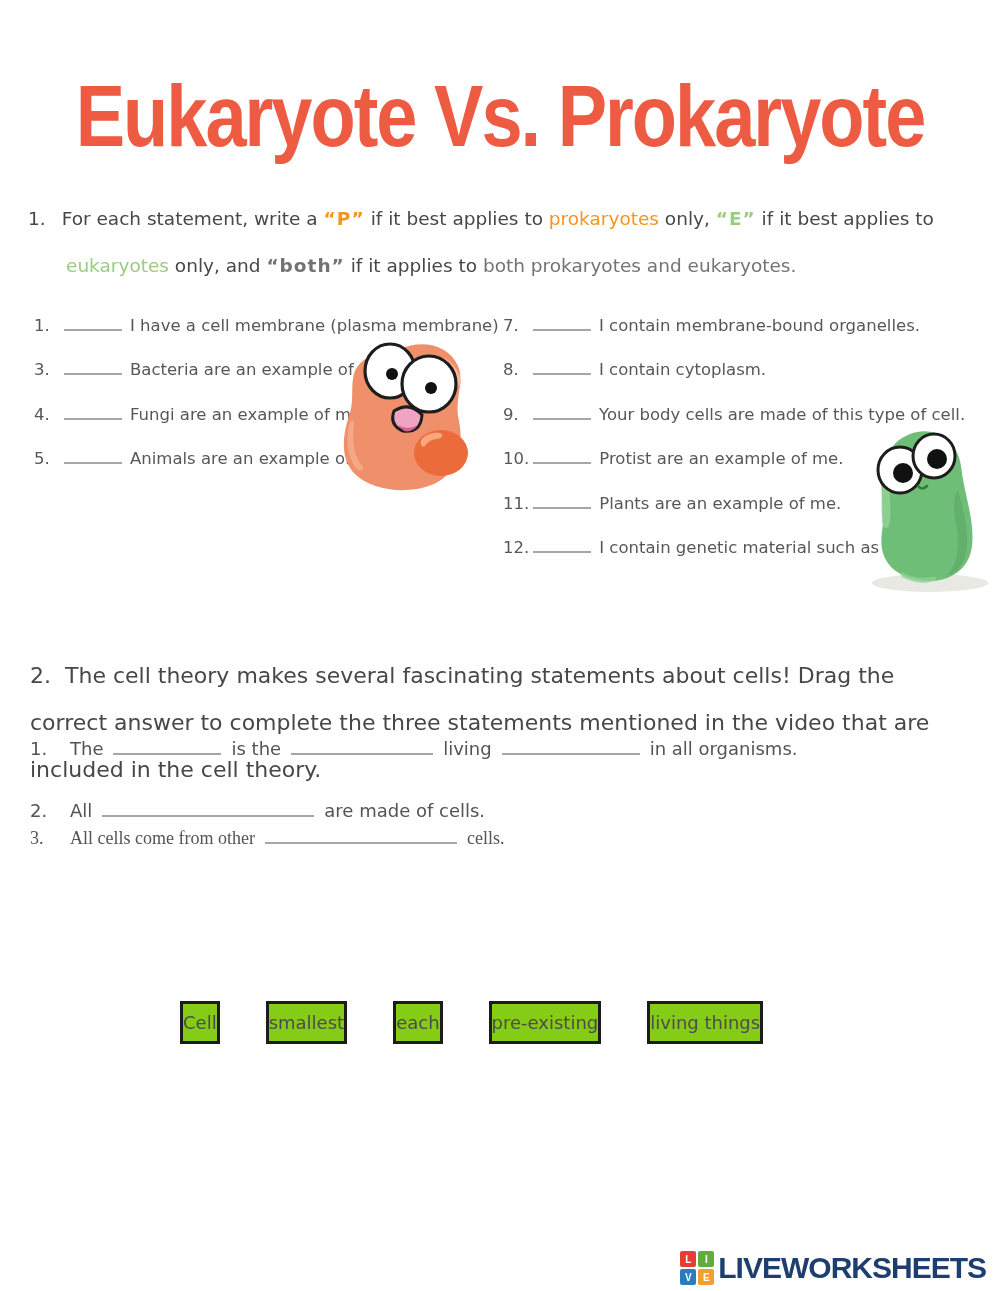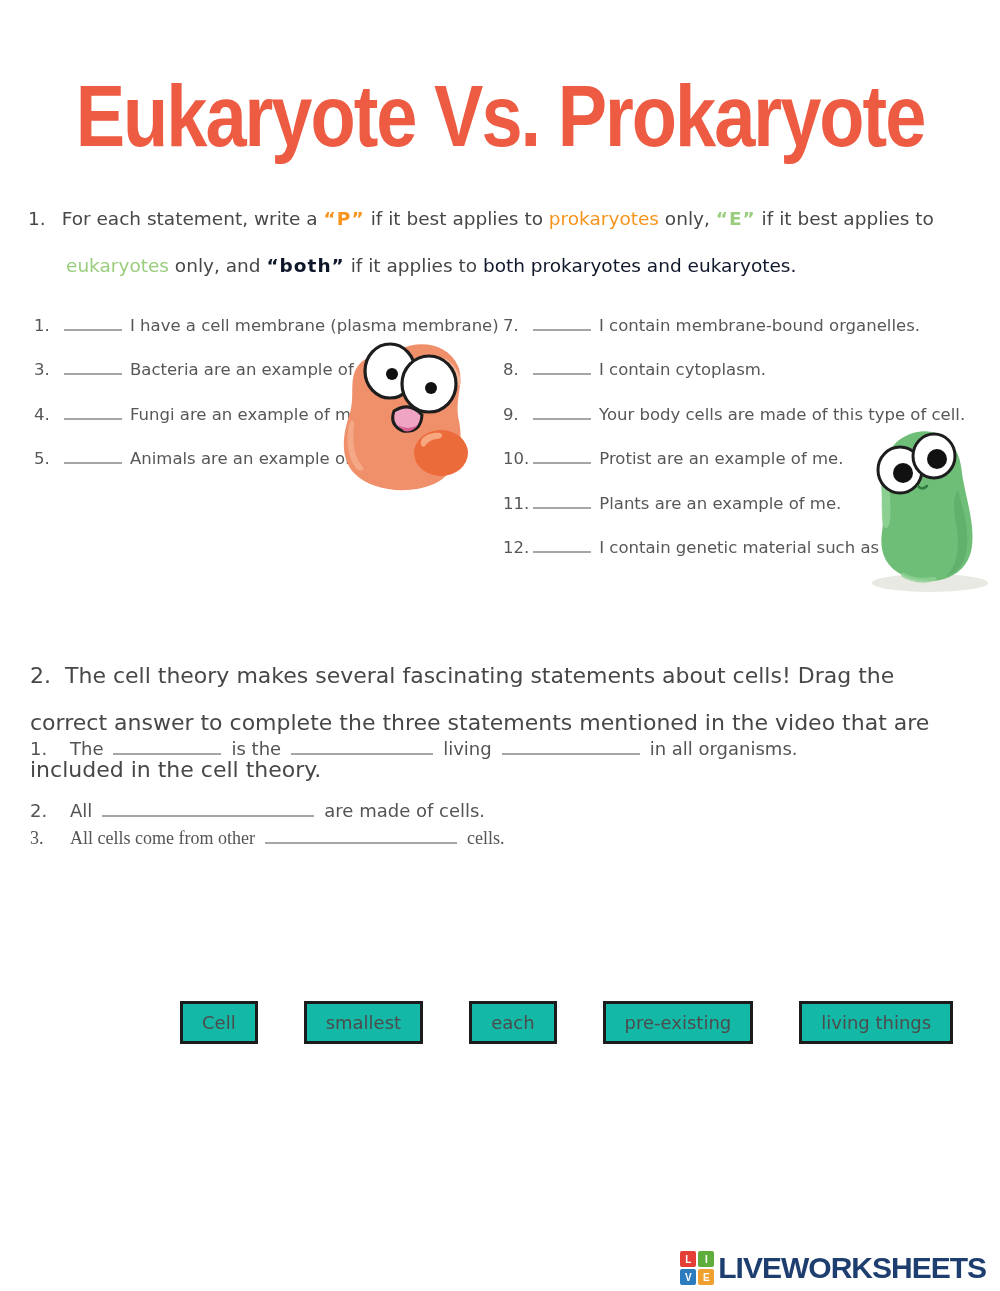--- a/index.html
+++ b/index.html
@@ -14,21 +14,21 @@
 
   
   .instruction{
     position:absolute;top:176px;left:28px;width:952px;
     font-size:18.5px;line-height:47px;color:#474747;
     padding-left:38px;text-indent:-38px;
   }
   .instruction .q-num{margin-right:16px;}
   .accent-orange{color:#F7941E;}
   .accent-green{color:#9ACD7E;}
-  .accent-teal{color:#0f172a;}
+  .accent-teal{color:#737373;}
   .deco{font-weight:bold;letter-spacing:1px;}
 
   
   .col{position:absolute;top:306px;}
   .col-left{left:34px;width:460px;}
   .col-right{left:503px;width:495px;}
   .stmt{height:44.4px;font-size:16.5px;line-height:40px;white-space:nowrap;color:#575757;}
   .stmt .num{display:inline-block;min-width:26px;}
   .blank{
     display:inline-block;height:14px;border-bottom:2px solid #a6a6a6;
@@ -54,22 +54,22 @@
   .s2-3{top:828px;font-family:Liberation Serif, serif;}
   .b-a{width:108px;}  .b-b{width:142px;}  .b-c{width:138px;}
   .b-d{width:212px;}  .b-e{width:192px;}
   .s2-stmt .blank{margin:0 10px;}
 
   
   .word-bank{
     position:absolute;top:1001px;left:180px;display:flex;gap:46px;align-items:center;
   }
   .word-box{
-    border:3px solid #1c1c1c;background:#14b8a6;
-    padding:8px 19px;font-size:18px;color:#4c4c4c;white-space:nowrap;
+    border:3px solid #1c1c1c;background:#84cc16;
+    padding:8px 0;font-size:18px;color:#4c4c4c;white-space:nowrap;
   }
 
   
   .logo{
     position:absolute;top:1251px;right:14px;display:flex;align-items:center;gap:4px;
   }
   .logo-grid{
     display:grid;grid-template-columns:16px 16px;grid-template-rows:16px 16px;gap:2px;
   }
   .logo-sq{

